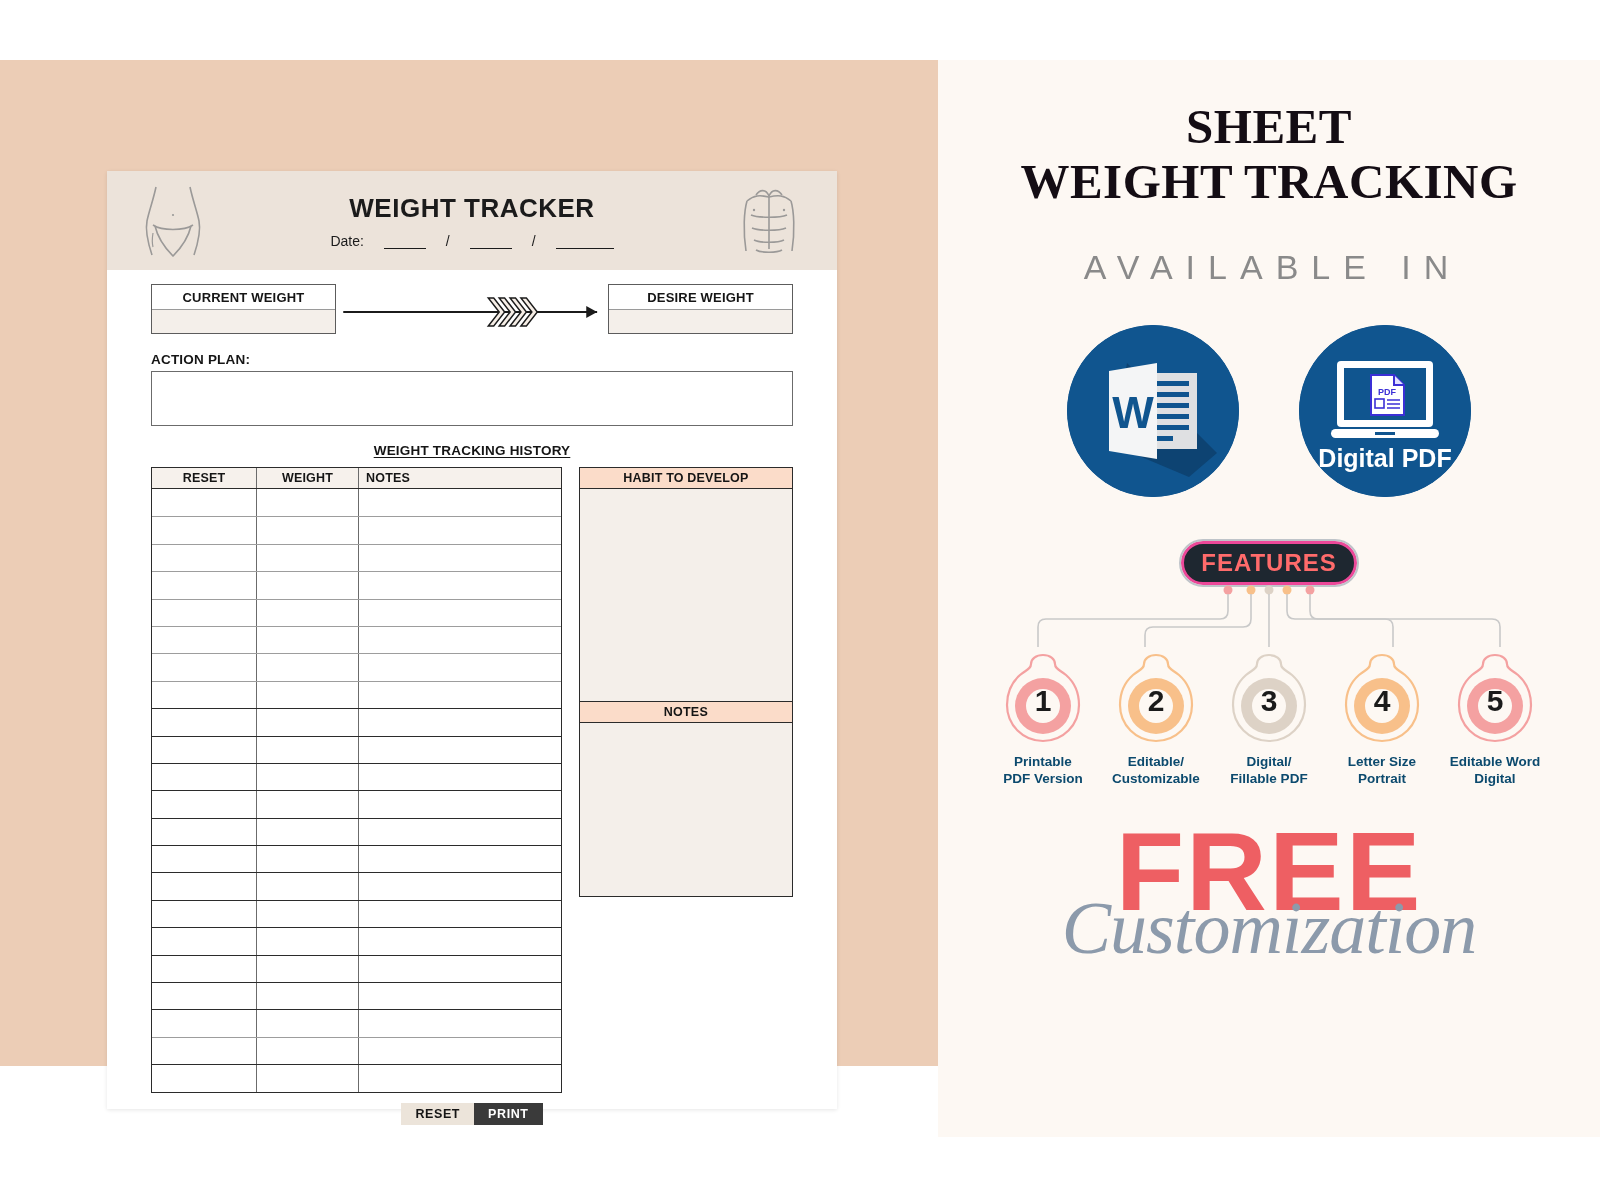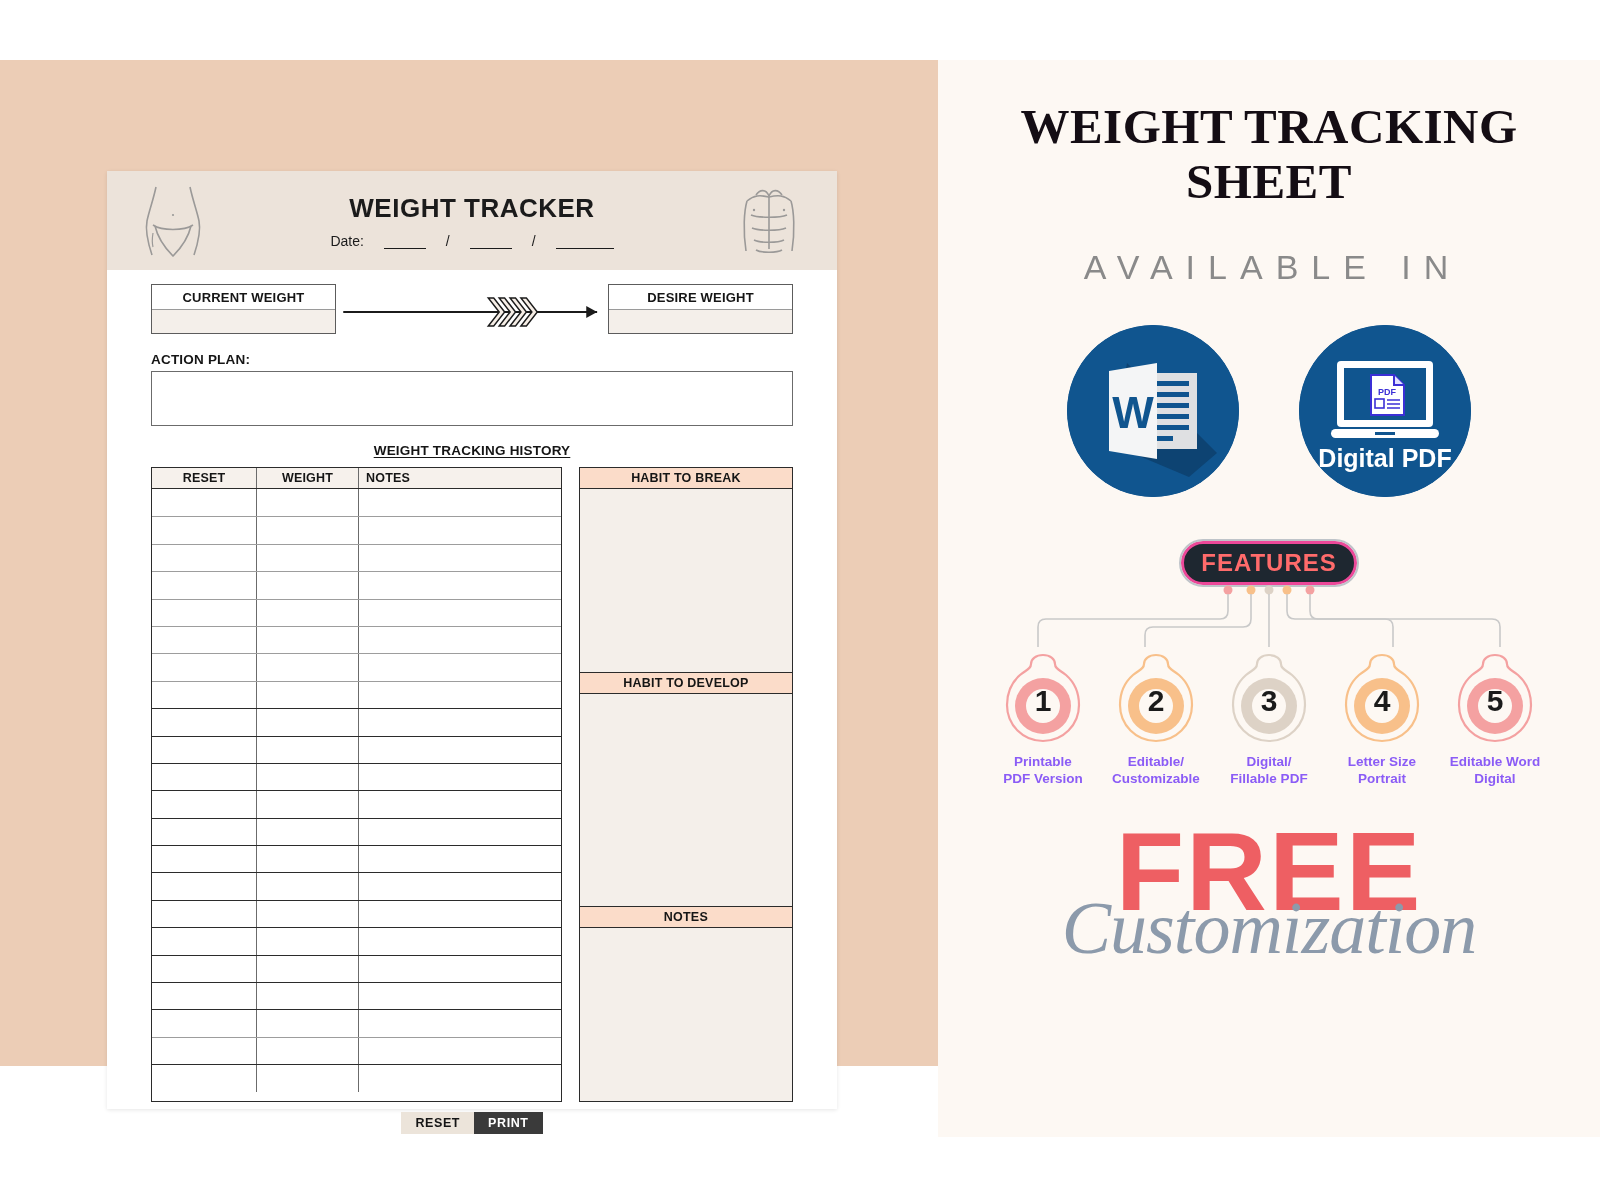--- a/index.html
+++ b/index.html
@@ -177,21 +177,21 @@
   .feat .bulb {
     width: 86px; height: 96px; margin: 0 auto; position: relative;
   }
   .feat .num {
     position:absolute; left:50%; top:52%; transform:translate(-50%,-50%);
     font-size: 30px; font-weight: 700; color:#1b1b1b;
     font-family:"Liberation Sans", sans-serif;
   }
   .feat .lbl {
     margin-top: 7px; font-size: 13.5px; font-weight: 700; line-height: 1.25;
-    color:#8b5cf6;
+    color:#0c4a6e;
   }
 
   .free-wrap { margin-top: 28px; text-align:center; position:relative; height: 190px; }
   .free {
     font-family:"Liberation Sans", sans-serif;
     font-size: 112px; font-weight: 700; color:#ee5f63; letter-spacing: 2px;
     line-height: 1;
   }
   .cust {
     font-family:"Liberation Serif", serif;
@@ -397,24 +397,20 @@
                 </div>
                 <div class="r thick">
                   <div class="c date"></div>
                   <div class="c weight"></div>
                   <div class="c notes"></div>
                 </div>
               </div>
           </div>
 
           <div class="side">
-            <div class="sb break">
-              <div class="cap">HABIT TO BREAK</div>
-              <div class="area"></div>
-            </div>
             <div class="sb develop">
               <div class="cap">HABIT TO DEVELOP</div>
               <div class="area"></div>
             </div>
             <div class="sb notes">
               <div class="cap">NOTES</div>
               <div class="area"></div>
             </div>
           </div>
 
@@ -426,22 +422,22 @@
         </div>
 
       </div>
     </div>
   </div>
 
   <div class="panel-right">
     <div class="rp">
 
       <div class="rp-title">
+        <div>SHEET</div>
         <div>WEIGHT TRACKING</div>
-        <div>SHEET</div>
       </div>
 
       <div class="rp-sub">AVAILABLE IN</div>
 
       <div class="badges">
 
         <div class="badge">
           <svg width="172" height="172" viewBox="0 0 172 172">
             <circle cx="86" cy="86" r="86" fill="#10558f"></circle>
             <path d="M60 38 L150 128 L122 152 L46 120 Z" fill="#0d4372"></path>

